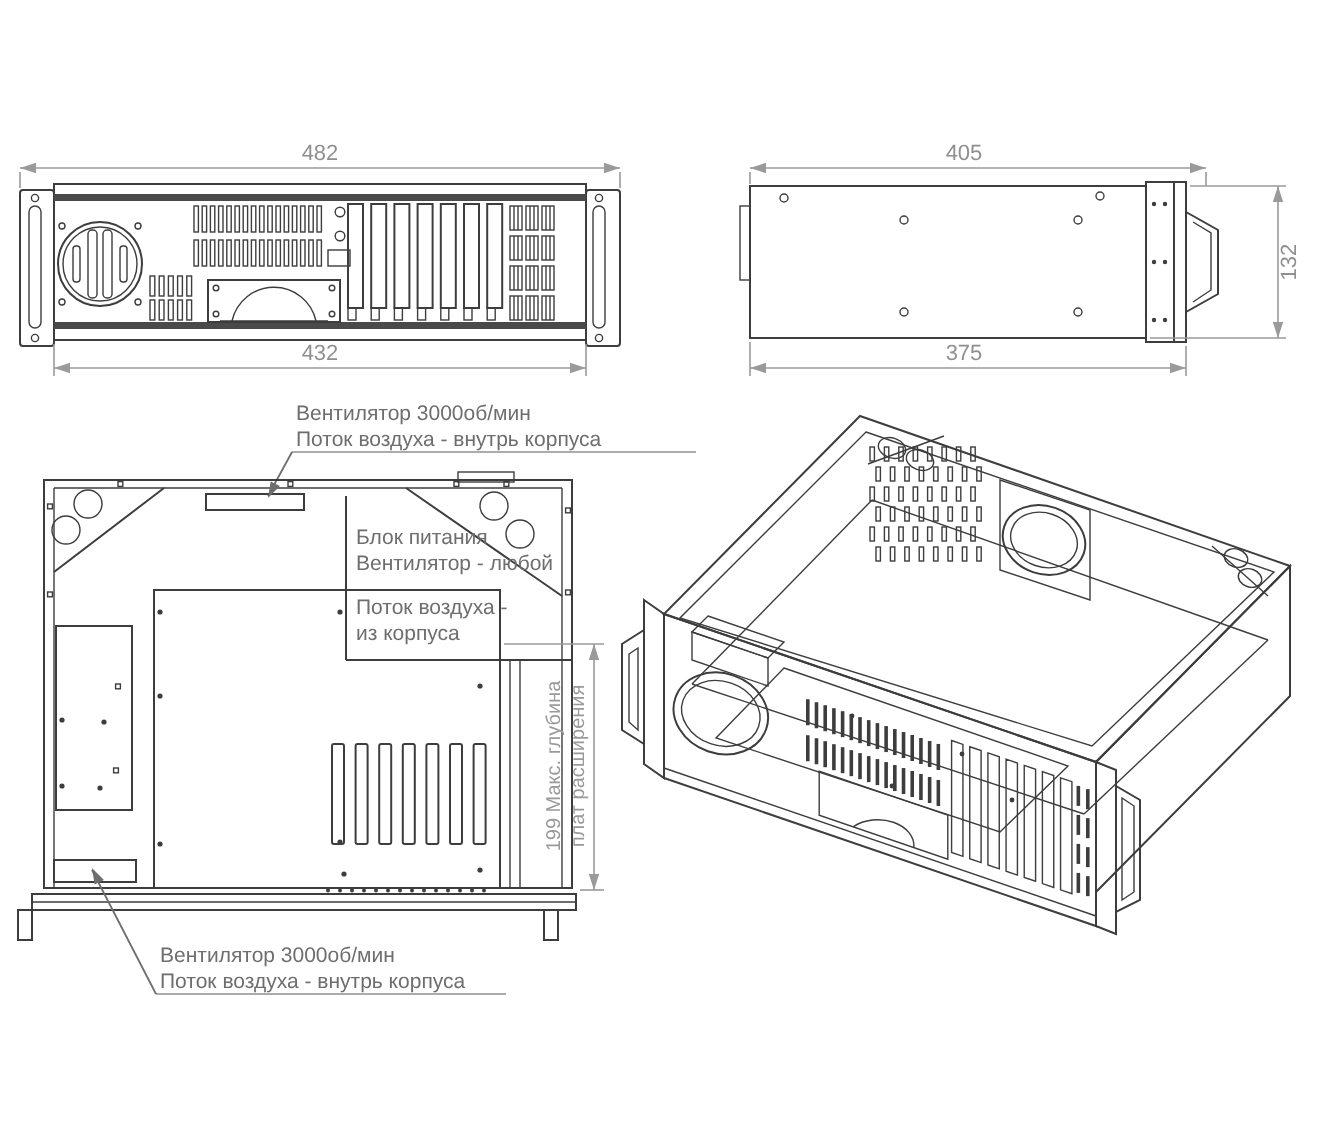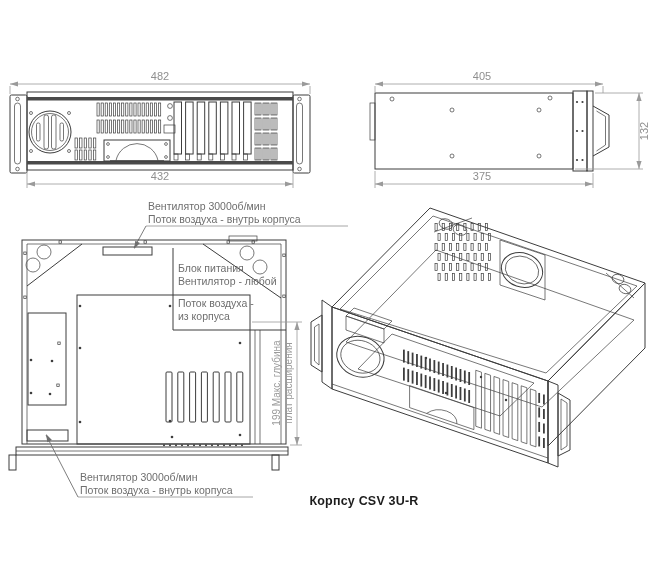--- a/index.html
+++ b/index.html
@@ -544,14 +544,13 @@
           <line stroke="#3d3d3d" stroke-width="1.8" x1="247.904" y1="221.07600000000002" x2="247.904" y2="231.07600000000002"></line>
           <line stroke="#3d3d3d" stroke-width="1.8" x1="247.904" y1="235.57600000000002" x2="247.904" y2="245.57600000000002"></line>
           <line stroke="#3d3d3d" stroke-width="1.8" x1="247.904" y1="250.07600000000002" x2="247.904" y2="260.076"></line>
         </g>
 
       <polygon class="lnt" points="113.6,197.6 177.9,219.6 177.9,241.6 113.6,219.6"></polygon>
       <path class="lnt" d="M130.6,225.4 A 18 13 0 0 1 160.9,235.8"></path>
     </g>
   </svg>
 
-  <div class="caption">Корпсу CSV 3U-R</div>
 </div>
 
 </body></html>

